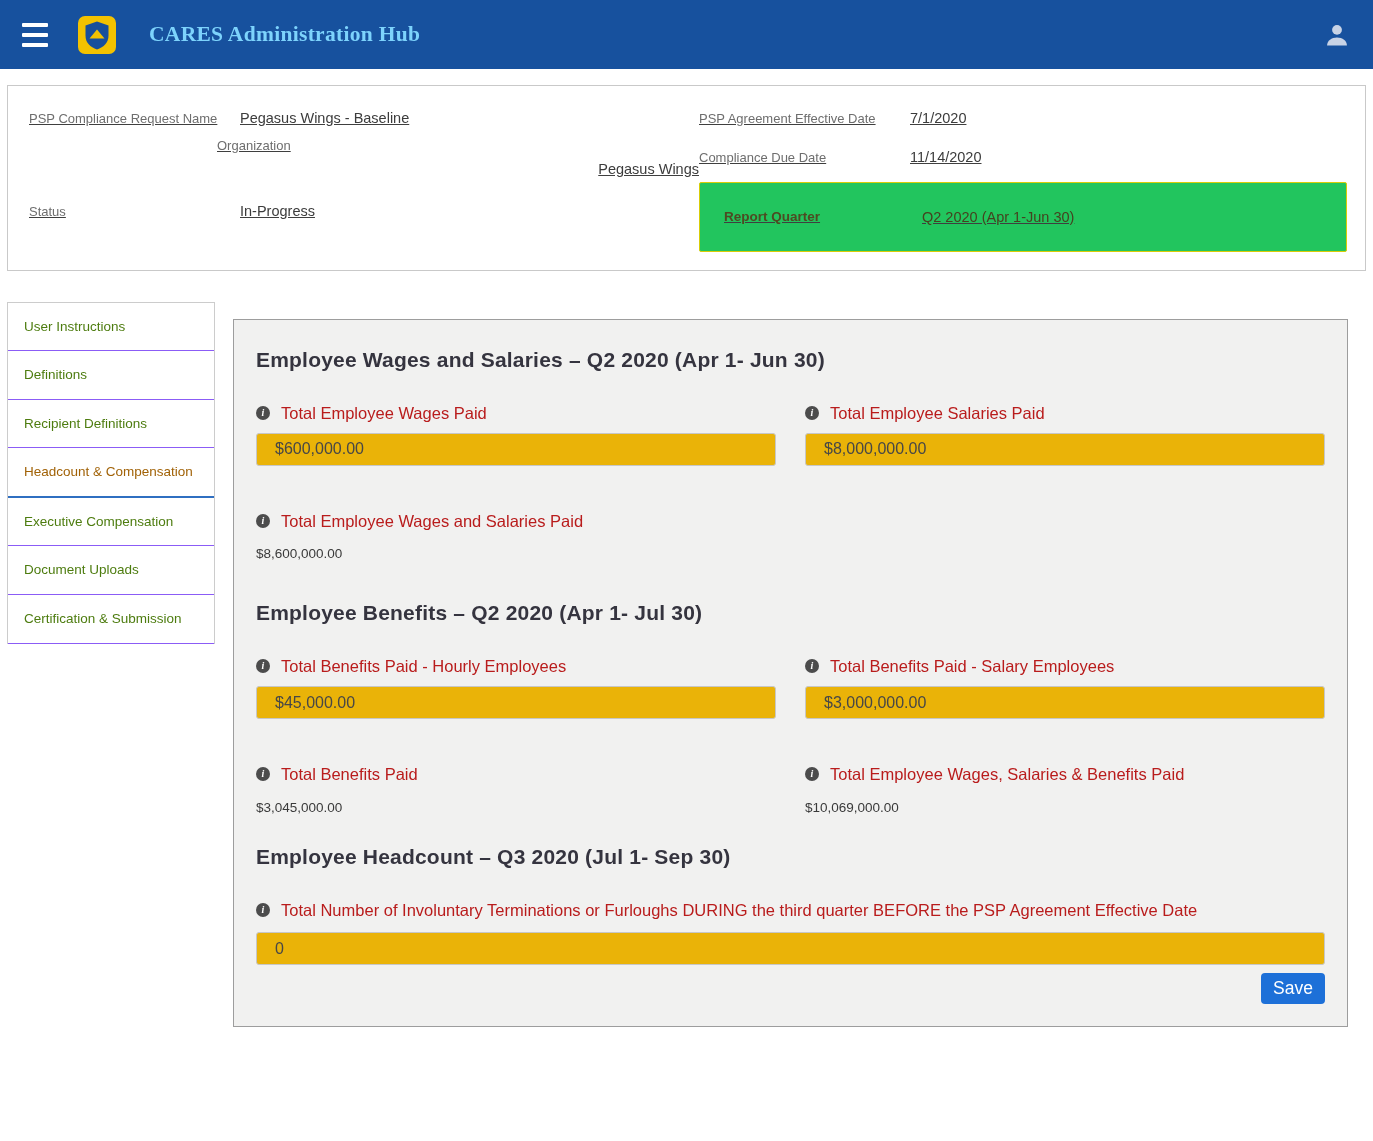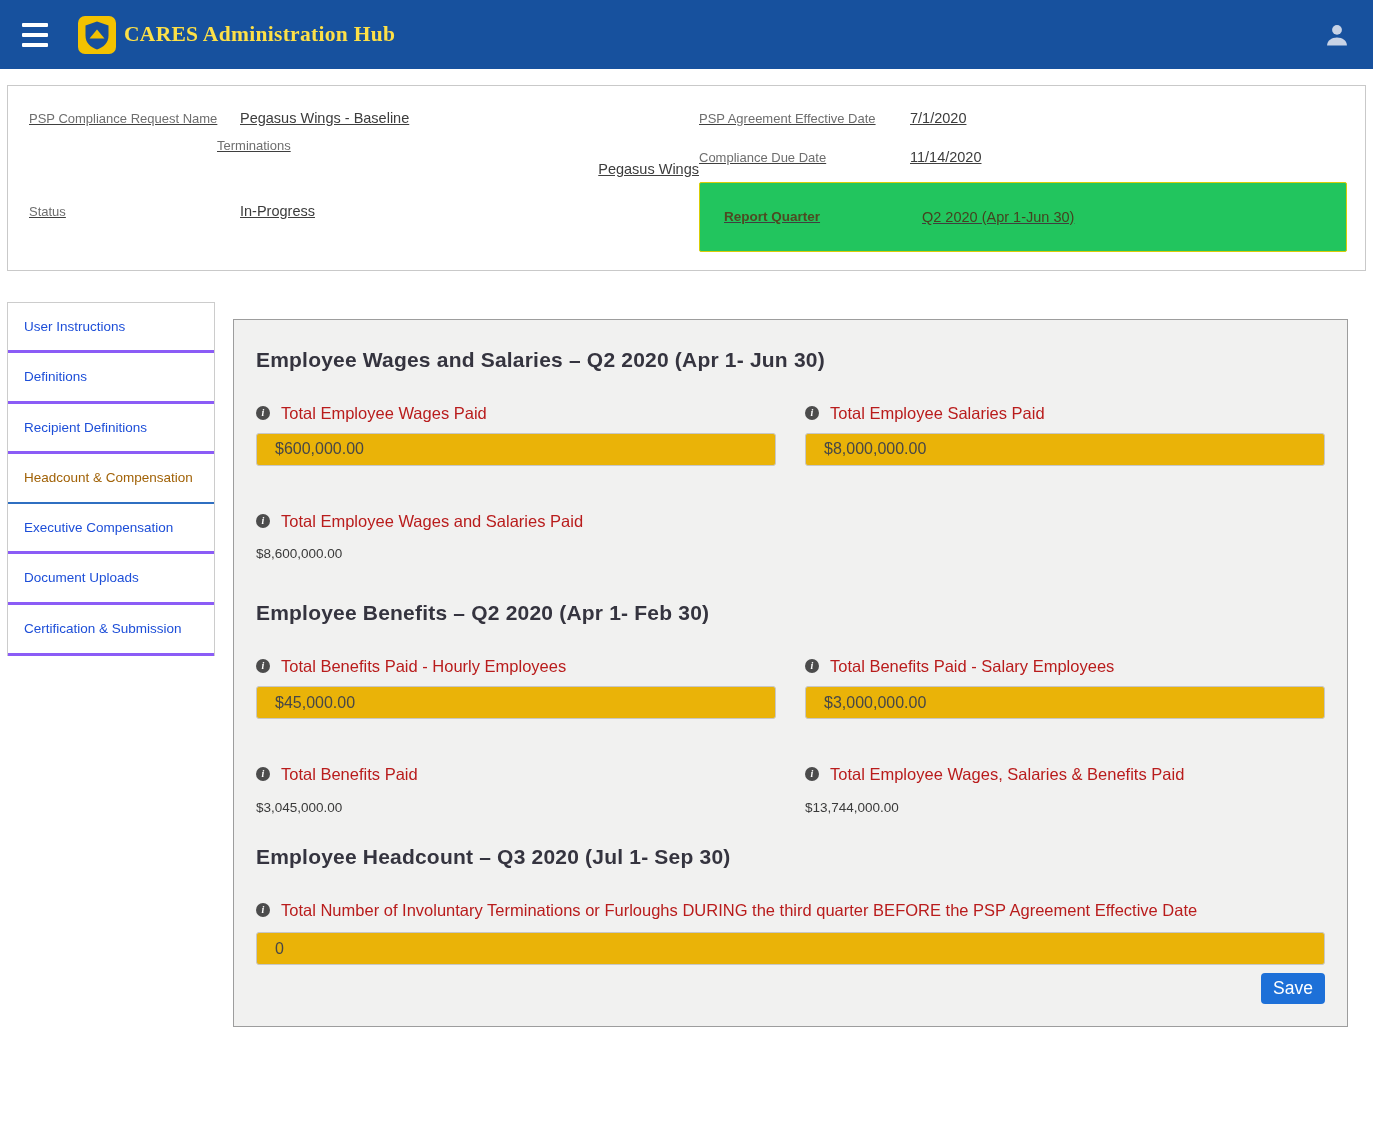--- a/index.html
+++ b/index.html
@@ -22,25 +22,25 @@
   }
   .hamburger {
     background: none; border: none; cursor: pointer;
     width: 30px; height: 24px; padding: 0;
     display: flex; flex-direction: column; justify-content: space-between;
     margin-right: 26px;
   }
   .hamburger span { display:block; height: 4px; width: 26px; background:#ffffff; border-radius:1px; }
   .logo { width: 38px; height: 38px; display:flex; }
   .app-title {
-    margin-left: 8px;
+    margin-left: 33px;
     font-family: "Liberation Serif", serif;
     font-size: 21.5px;
     font-weight: 700;
-    color: #fde047;
+    color: #7dd3fc;
     letter-spacing: .3px;
   }
   .avatar { margin-left: auto; cursor: pointer; display:flex; align-items:center; }
 
   
   .summary {
     margin: 16px 7px 0 7px;
     border: 1px solid #c9c9c9;
     background: #ffffff;
     display: flex;
@@ -81,22 +81,22 @@
   .sidebar {
     width: 208px;
     flex-shrink: 0;
     background: #ffffff;
     border: 1px solid #cccccc;
     border-bottom: none;
   }
   .side-item {
     padding: 15px 16px;
     font-size: 13.5px;
-    color: #1d4ed8;
-    border-bottom: 3px solid #8b5cf6;
+    color: #4d7c0f;
+    border-bottom: 1px solid #8b5cf6;
     cursor: pointer;
     line-height: 1.3;
   }
   .side-item.active {
     color: #a16207;
     border-bottom: 2px solid #2f6fc1;
   }
 
   .panel {
     flex: 1;
@@ -189,21 +189,21 @@
   </div>
 </header>
 
 <section class="summary">
   <div class="summary-left">
     <div class="srow">
       <div class="slabel">PSP Compliance Request Name</div>
       <div class="svalue">Pegasus Wings - Baseline</div>
     </div>
     <div class="org-block">
-      <div class="slabel">Terminations</div>
+      <div class="slabel">Organization</div>
       <div class="svalue org-value">Pegasus Wings</div>
     </div>
     <div class="srow status-row">
       <div class="slabel">Status</div>
       <div class="svalue">In-Progress</div>
     </div>
   </div>
   <div class="summary-right">
     <div class="srow">
       <div class="slabel">PSP Agreement Effective Date</div>
@@ -253,21 +253,21 @@
     </div>
 
     <div class="computed">
       <div class="label-row">
         <span class="info">i</span>
         <span class="flabel">Total Employee Wages and Salaries Paid</span>
       </div>
       <div class="cvalue">$8,600,000.00</div>
     </div>
 
-    <h2 class="mid">Employee Benefits – Q2 2020 (Apr 1- Feb 30)</h2>
+    <h2 class="mid">Employee Benefits – Q2 2020 (Apr 1- Jul 30)</h2>
 
     <div class="field-grid">
       <div class="field">
         <div class="label-row">
           <span class="info">i</span>
           <span class="flabel">Total Benefits Paid - Hourly Employees</span>
         </div>
         <input class="tinput" type="text" value="$45,000.00" style="">
       </div>
       <div class="field">
@@ -285,21 +285,21 @@
           <span class="info">i</span>
           <span class="flabel">Total Benefits Paid</span>
         </div>
         <div class="cvalue">$3,045,000.00</div>
       </div>
       <div class="computed">
         <div class="label-row">
           <span class="info">i</span>
           <span class="flabel">Total Employee Wages, Salaries &amp; Benefits Paid</span>
         </div>
-        <div class="cvalue">$13,744,000.00</div>
+        <div class="cvalue">$10,069,000.00</div>
       </div>
     </div>
 
     <h2 class="mid">Employee Headcount – Q3 2020 (Jul 1- Sep 30)</h2>
 
     <div class="field field-full">
       <div class="label-row">
         <span class="info">i</span>
         <span class="flabel">Total Number of Involuntary Terminations or Furloughs DURING the third quarter BEFORE the PSP Agreement Effective Date</span>
       </div>

